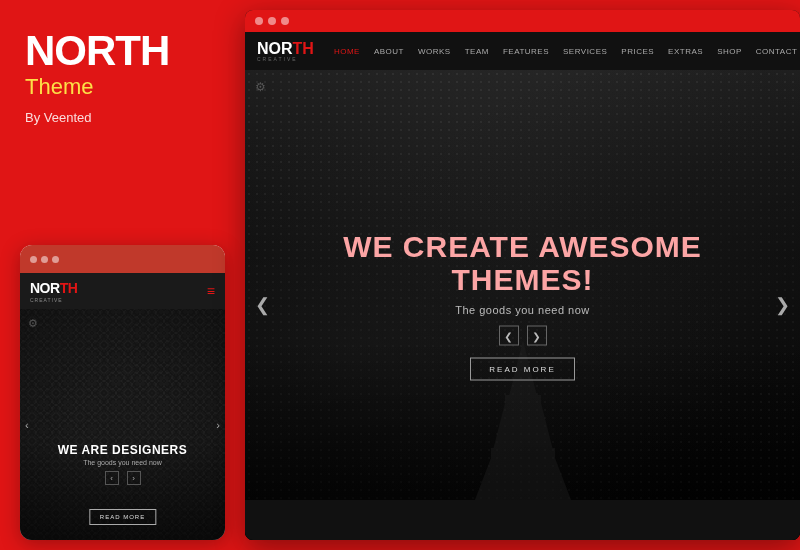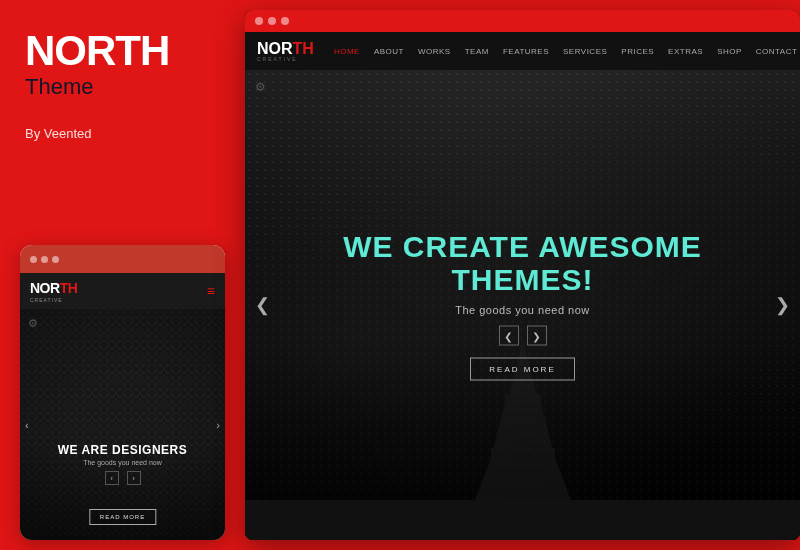--- a/index.html
+++ b/index.html
@@ -30,28 +30,28 @@
       font-size: 42px;
       font-weight: 900;
       color: #fff;
       line-height: 1;
       letter-spacing: -1px;
     }
 
     .theme-subtitle {
       font-size: 22px;
       font-weight: 400;
-      color: #0f172a;
+      color: #fde047;
       margin-top: 2px;
     }
 
     .theme-author {
       font-size: 13px;
       color: rgba(255,255,255,0.85);
-      margin-top: 26px;
+      margin-top: 10px;
     }
 
     
     .mobile-mockup {
       position: absolute;
       bottom: 10px;
       left: 20px;
       width: 205px;
       height: 295px;
       background: #fff;
@@ -346,21 +346,21 @@
       top: 50%;
       left: 50%;
       transform: translate(-50%, -50%);
       text-align: center;
       width: 400px;
     }
 
     .desktop-hero-title {
       font-size: 30px;
       font-weight: 900;
-      color: #5eead4;
+      color: #fca5a5;
       letter-spacing: 1px;
       line-height: 1.1;
     }
 
     .desktop-hero-sub {
       font-size: 11px;
       color: #bbb;
       margin-top: 8px;
       letter-spacing: 0.5px;
     }

